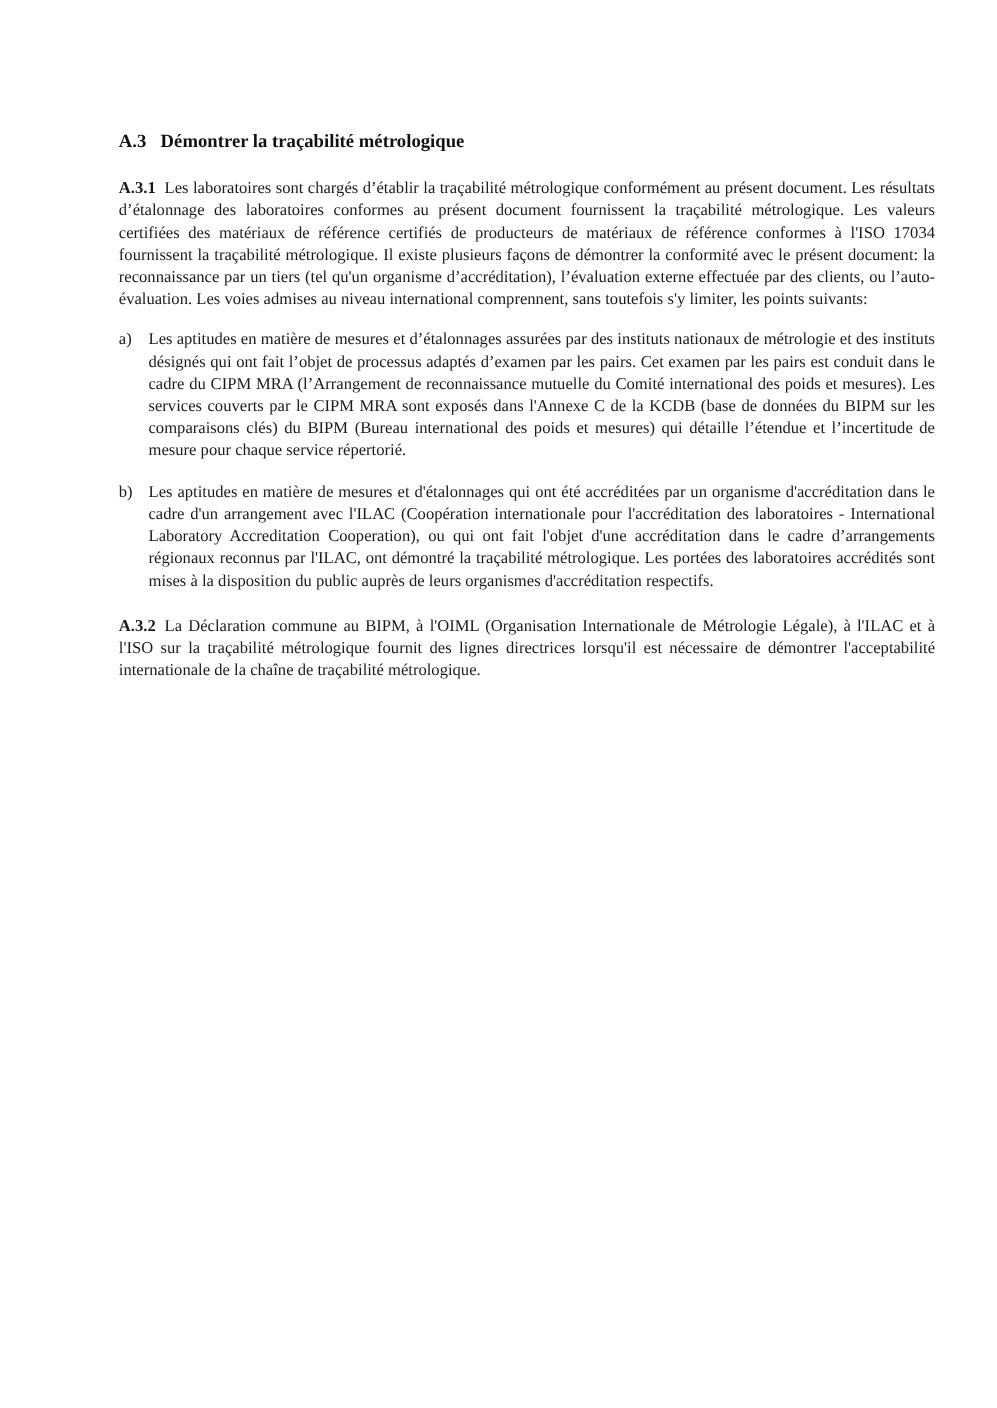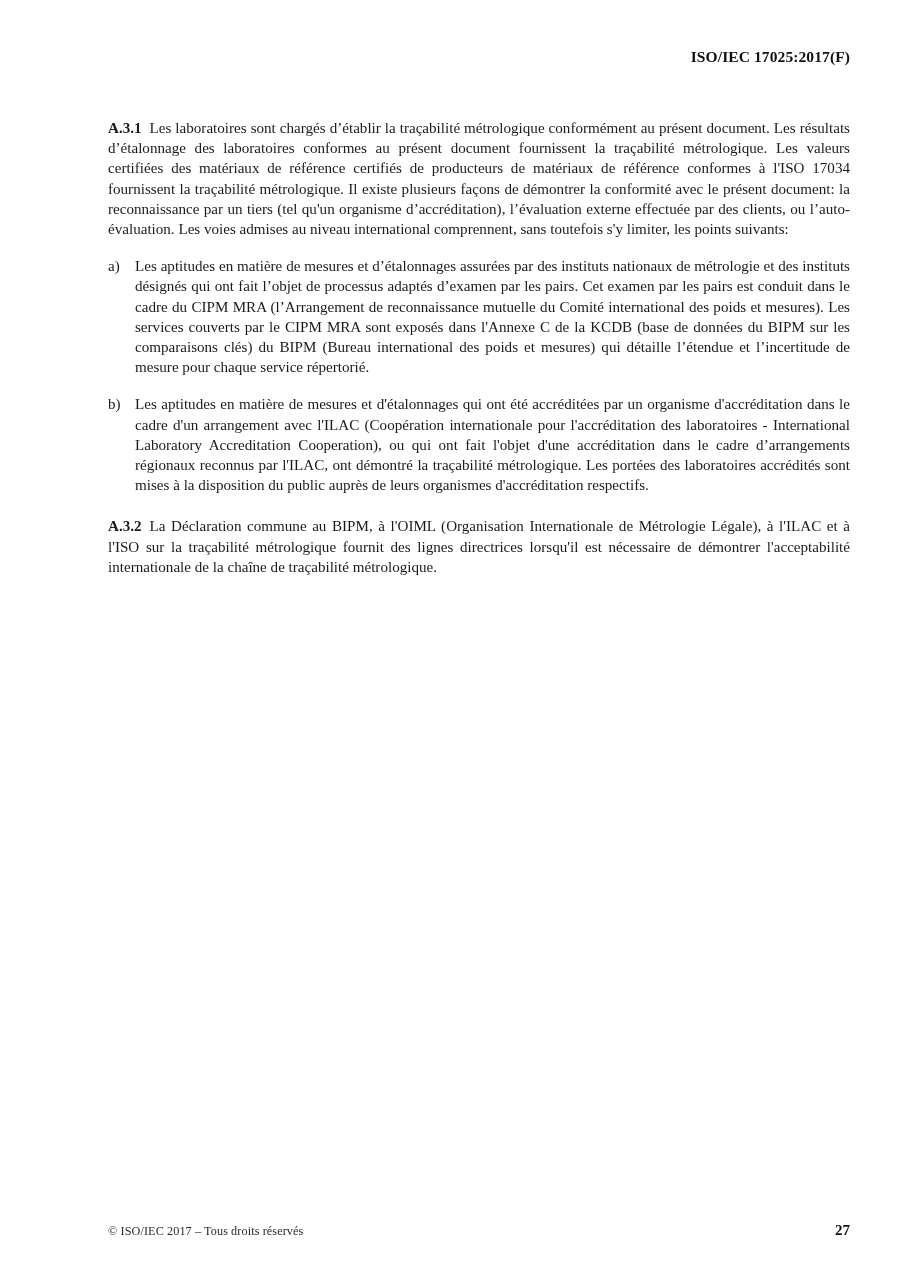--- a/index.html
+++ b/index.html
@@ -121,24 +121,26 @@
     font-size: 15px;
     font-weight: bold;
     color: #111111;
   }
 </style>
 </head>
 <body>
 
 <div class="page">
 
-  <div class="running-header">ISO/IEC 17025:2017(F)</div>
 
   <div class="content">
 
+    <h2 class="clause-heading">
+      <span class="clause-num">A.3</span><span>Démontrer la traçabilité métrologique</span>
+    </h2>
 
     <p class="para">
       <span class="para-num">A.3.1</span><span>Les laboratoires sont chargés d’établir la traçabilité métrologique conformément au présent document. Les résultats d’étalonnage des laboratoires conformes au présent document fournissent la traçabilité métrologique. Les valeurs certifiées des matériaux de référence certifiés de producteurs de matériaux de référence conformes à l'ISO 17034 fournissent la traçabilité métrologique. Il existe plusieurs façons de démontrer la conformité avec le présent document: la reconnaissance par un tiers (tel qu'un organisme d’accréditation), l’évaluation externe effectuée par des clients, ou l’auto-évaluation. Les voies admises au niveau international comprennent, sans toutefois s'y limiter, les points suivants:</span>
     </p>
 
     <div class="list">
       <div class="list-item">
         <span class="list-marker">a)</span>
         <span>Les aptitudes en matière de mesures et d’étalonnages assurées par des instituts nationaux de métrologie et des instituts désignés qui ont fait l’objet de processus adaptés d’examen par les pairs. Cet examen par les pairs est conduit dans le cadre du CIPM MRA (l’Arrangement de reconnaissance mutuelle du Comité international des poids et mesures). Les services couverts par le CIPM MRA sont exposés dans l'Annexe C de la KCDB (base de données du BIPM sur les comparaisons clés) du BIPM (Bureau international des poids et mesures) qui détaille l’étendue et l’incertitude de mesure pour chaque service répertorié.</span>
       </div>
@@ -149,18 +151,14 @@
     </div>
 
     <div class="spacer-after-list"></div>
 
     <p class="para">
       <span class="para-num">A.3.2</span><span>La Déclaration commune au BIPM, à l'OIML (Organisation Internationale de Métrologie Légale), à l'ILAC et à l'ISO sur la traçabilité métrologique fournit des lignes directrices lorsqu'il est nécessaire de démontrer l'acceptabilité internationale de la chaîne de traçabilité métrologique.</span>
     </p>
 
   </div>
 
-  <div class="footer">
-    <span class="footer-copyright">© ISO/IEC 2017 – Tous droits réservés</span>
-    <span class="footer-pageno">27</span>
-  </div>
 
 </div>
 
 </body></html>

